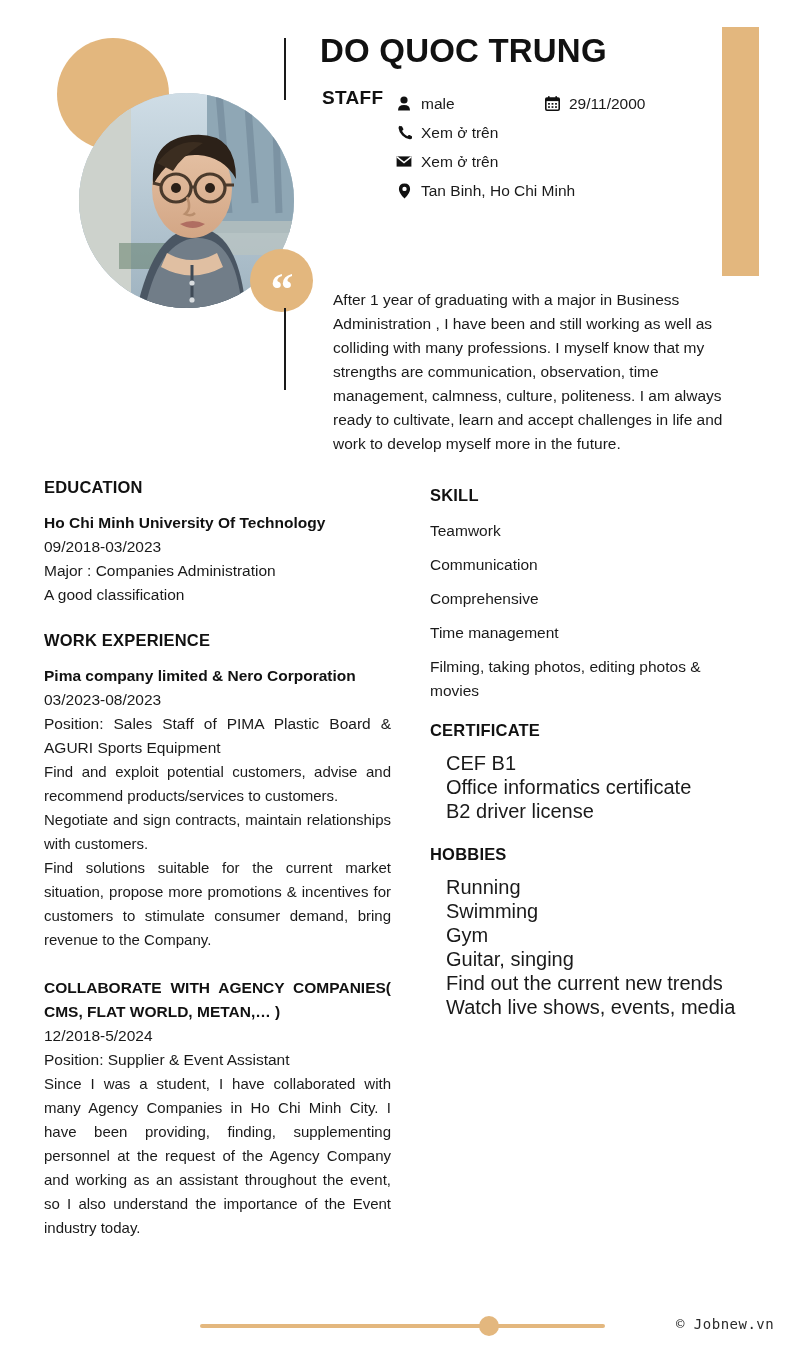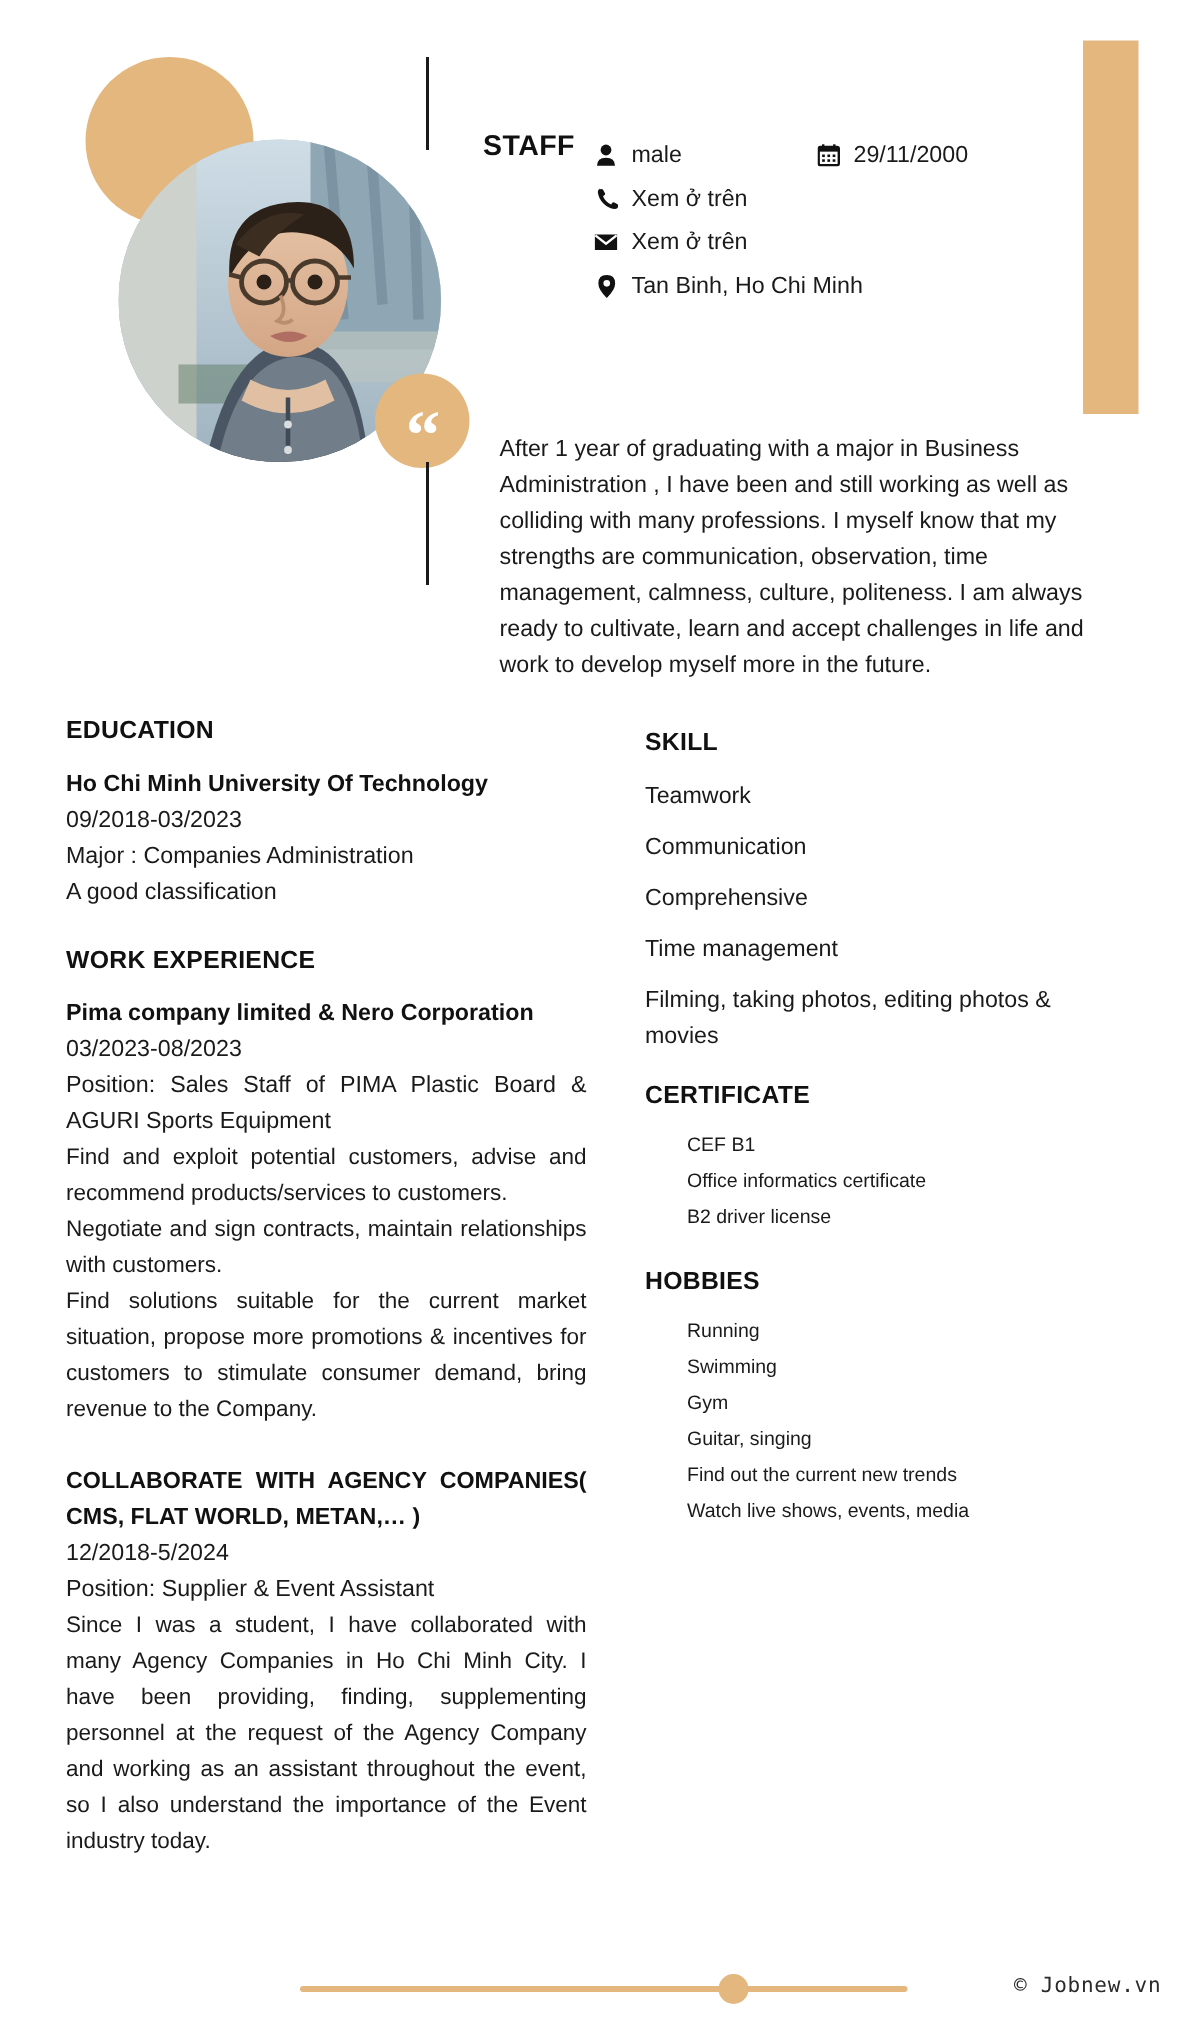--- a/index.html
+++ b/index.html
@@ -186,24 +186,24 @@
   }
 
   
   .skill-item {
     font-size: 15.5px;
     line-height: 24px;
     color: #1a1a1a;
     margin-bottom: 10px;
   }
   .plain-item {
-    font-size: 13px;
-    line-height: 24px;
-    color: #1a1a1a;
-    margin-left: 28px;
+    font-size: 20px;
+    line-height: 24px;
+    color: #1a1a1a;
+    margin-left: 16px;
   }
 
   
   #footer {
     position: absolute;
     left: 0; top: 1300px;
     width: 800px;
     height: 50px;
   }
   #footer-line {
@@ -277,20 +277,21 @@
     </svg>
   </div>
 
   <div id="quote-badge">
     <span>“</span>
   </div>
 
   <div class="divider-seg" id="divider-top"></div>
   <div class="divider-seg" id="divider-bottom"></div>
 
+  <div id="name">DO QUOC TRUNG</div>
   <div id="role">STAFF</div>
 
   <div id="contact">
     <div class="contact-row">
       <div class="contact-cell gender">
         <span class="cicon">
           <svg width="14" height="15" viewBox="0 0 14 15">
               <circle cx="7" cy="4" r="3.6" fill="currentColor"></circle>
               <path d="M1 14.5 q0 -5.4 6 -5.4 q6 0 6 5.4 z" fill="currentColor"></path>
             </svg>

